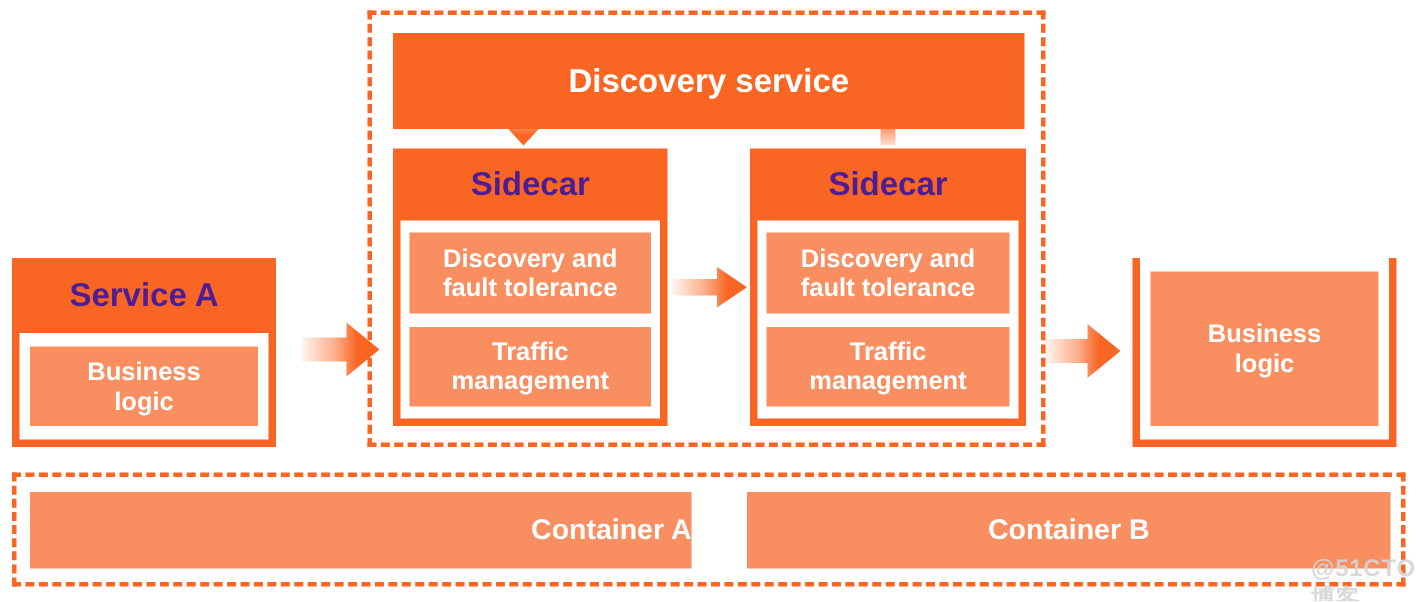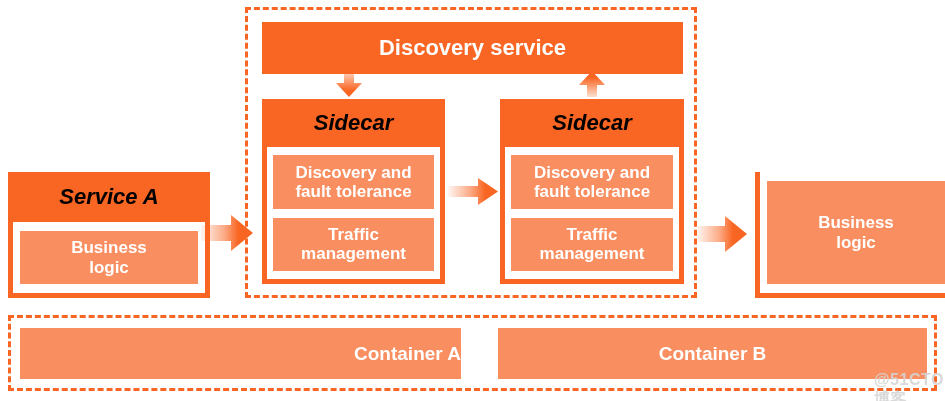--- a/index.html
+++ b/index.html
@@ -12,36 +12,36 @@
     font-family:"Liberation Sans", sans-serif;overflow:hidden;
   }
   .dashed{position:absolute;border:3px dashed var(--orange);box-sizing:border-box;background:transparent;}
   .mesh-box{left:245px;top:7px;width:452px;height:291px;}
   .containers-box{left:8px;top:315px;width:929px;height:76px;}
 
   .bar-title{
     position:absolute;background:var(--orange);color:#fff;font-weight:bold;font-size:22px;
     display:flex;align-items:center;justify-content:center;box-sizing:border-box;
   }
-  .discovery{left:262px;top:22px;width:421px;height:52px;}
+  .discovery{left:262px;top:22px;width:421px;height:64px;}
 
   .panel{position:absolute;background:var(--orange);display:flex;flex-direction:column;box-sizing:border-box;}
   .panel-title{flex:0 0 auto;display:flex;align-items:center;justify-content:center;
-    color:#000000;font-weight:bold;font-size:22px;font-style:italic;}
+    color:#4c1d95;font-weight:bold;font-size:22px;}
   .panel-body{flex:1;background:#fff;margin:0 5px 5px 5px;display:flex;flex-direction:column;
     padding:8px 6px;gap:9px;box-sizing:border-box;}
   .panel-item{flex:1;background:var(--light);color:#fff;font-weight:bold;font-size:17px;
     display:flex;align-items:center;justify-content:center;text-align:center;line-height:1.12;
     white-space:pre-line;}
 
   .sidecar-left{left:262px;top:99px;width:183px;height:185px;}
   .sidecar-right{left:500px;top:99px;width:184px;height:185px;}
   .sidecar .panel-title{height:48px;}
 
-  .service{width:202px;height:126px;}
+  .service{width:176px;height:126px;}
   .service .panel-title{height:50px;}
   .service-a{left:8px;top:172px;}
   .service-b{left:755px;top:172px;}
   .service .panel-body{padding:9px 7px;}
 
   .container-bar{
     position:absolute;top:328px;height:51px;background:var(--light);color:#fff;
     font-weight:bold;font-size:19px;display:flex;align-items:center;justify-content:center;
   }
   .container-a{left:20px;width:441px;justify-content:flex-end;}

